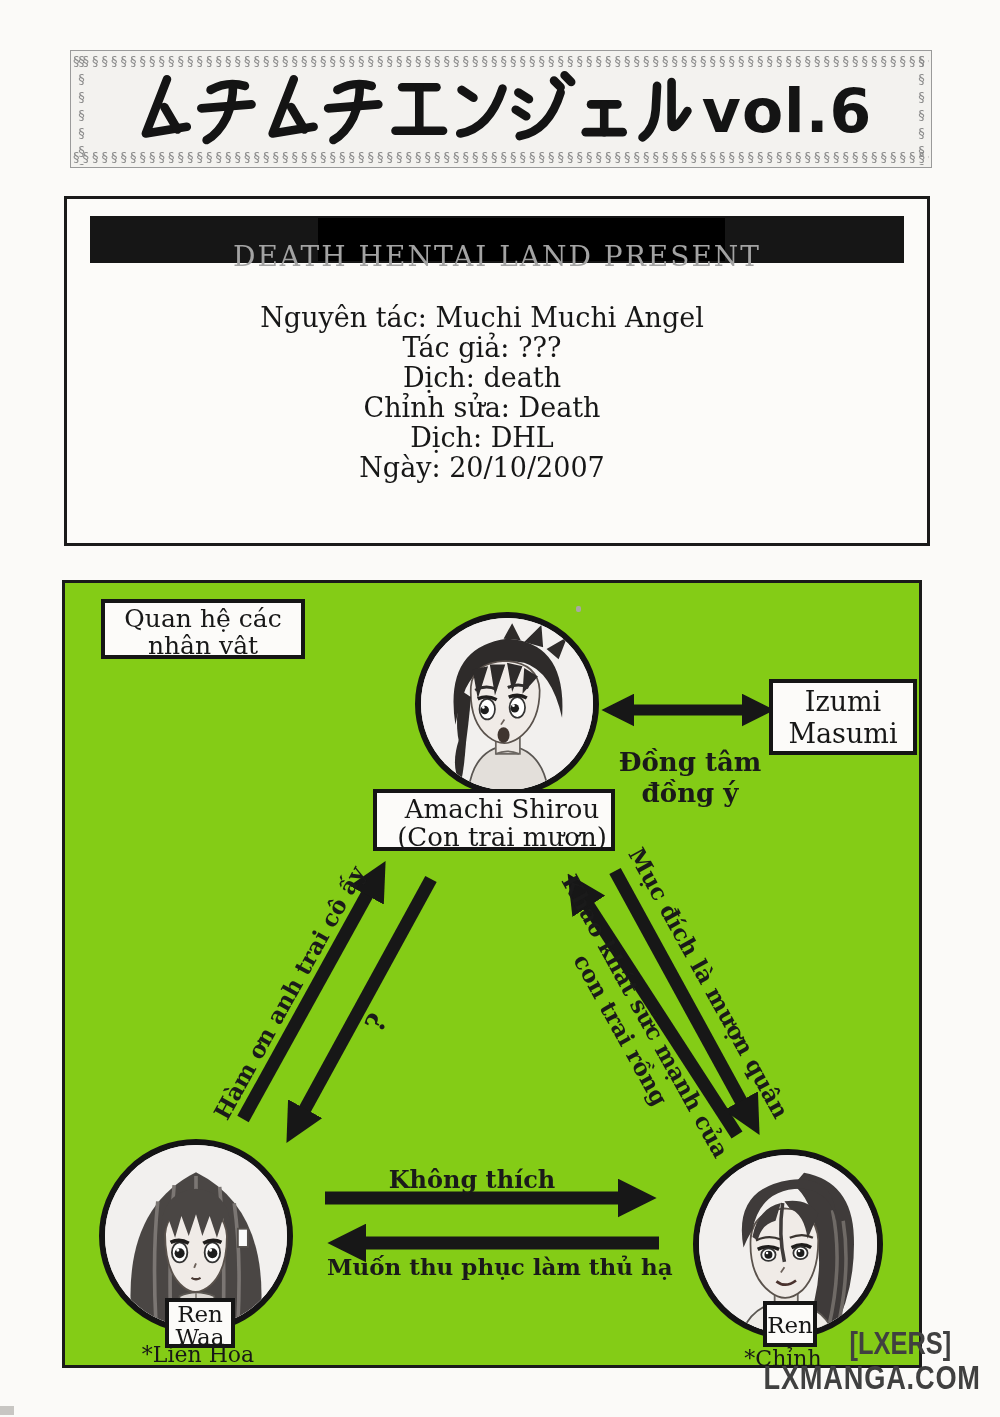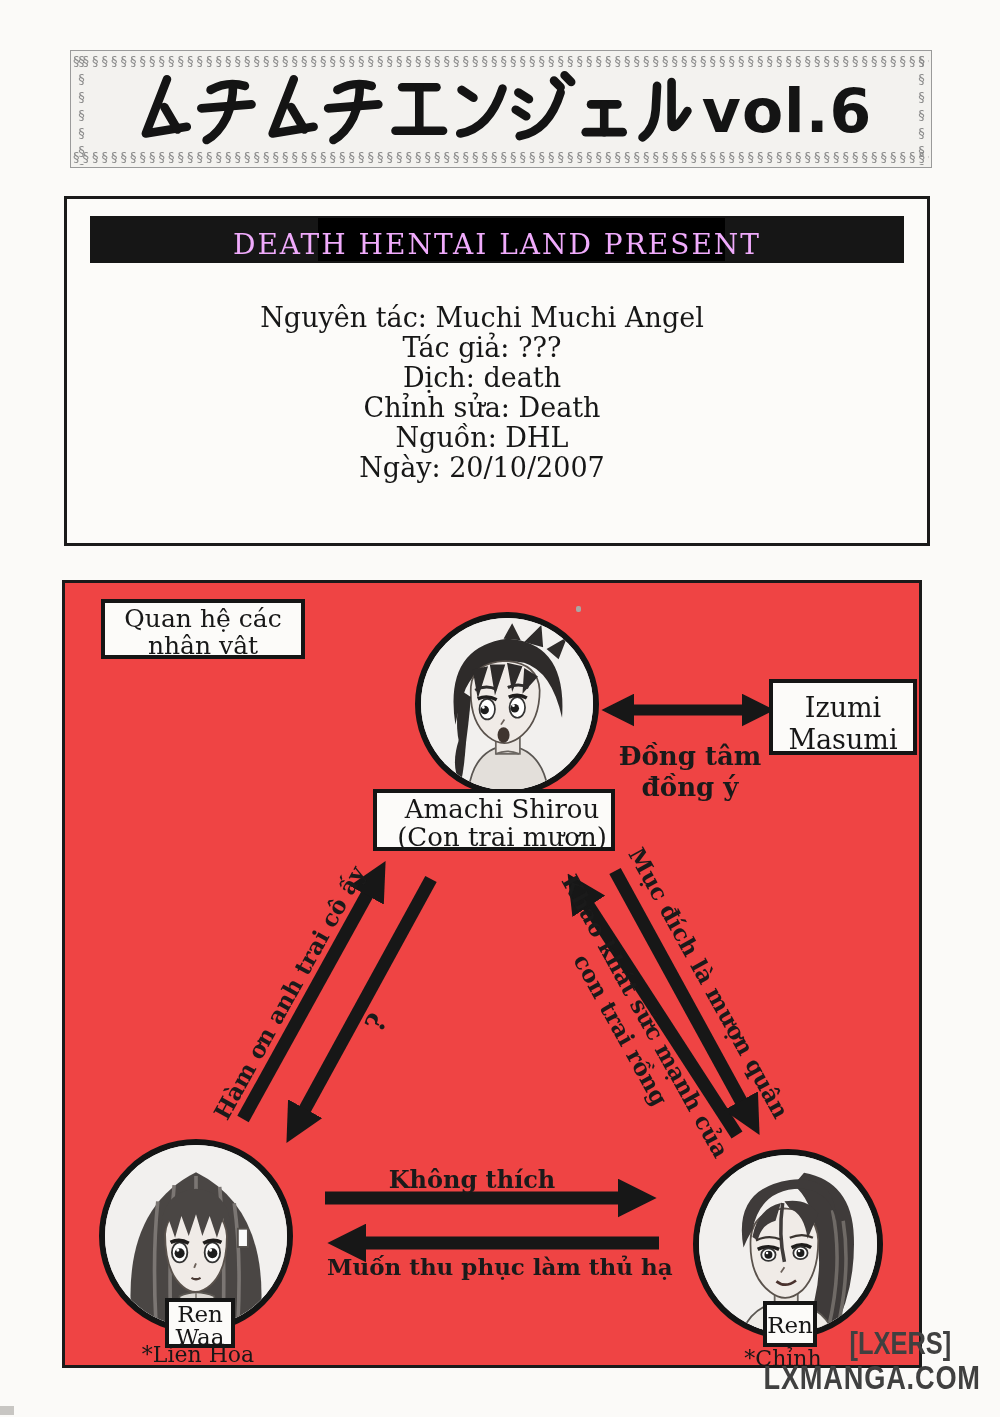--- a/index.html
+++ b/index.html
@@ -16,27 +16,27 @@
                  display:flex;align-items:center;justify-content:center;gap:4px;}
   .kana-svg{display:block;}
   .kana-svg path{stroke:#141414;stroke-width:13;fill:none;stroke-linecap:round;stroke-linejoin:round;}
   .title-latin{font-family:"DejaVu Sans",sans-serif;font-weight:700;font-size:60px;
                letter-spacing:1px;color:#141414;margin-bottom:0px;}
   
   .credits-box{position:absolute;left:64px;top:196px;width:866px;height:350px;
                border:3px solid #1a1a1a;background:#fcfbf9;box-sizing:border-box;}
   .banner{position:absolute;left:23px;top:17px;right:23px;height:47px;background:#161616;}
   .banner-core{position:absolute;left:28%;top:2px;bottom:2px;width:50%;background:#000;}
-  .banner-text{position:absolute;left:0;right:0;top:12px;text-align:center;color:#f0abfc;
+  .banner-text{position:absolute;left:0;right:0;top:24px;text-align:center;color:#a3a3a3;
                font-size:28px;letter-spacing:2px;}
   .credit-lines{position:absolute;left:0;right:30px;top:104px;text-align:center;
                 font-size:27px;line-height:30px;}
   
   .diagram-box{position:absolute;left:62px;top:580px;width:860px;height:788px;
-               border:3px solid #1a1a1a;background:#ef4444;box-sizing:border-box;}
+               border:3px solid #1a1a1a;background:#84cc16;box-sizing:border-box;}
   .nbox{position:absolute;border:4px solid #151515;background:#fcfbf9;text-align:center;
         box-sizing:border-box;z-index:5;}
   .note{position:absolute;font-size:22px;text-align:center;z-index:5;}
   .rlabel{position:absolute;font-weight:700;color:#1a1a1a;text-align:center;
           white-space:nowrap;z-index:4;}
   .pcircle{position:absolute;border-radius:50%;border:6px solid #141414;overflow:hidden;
            background:#f1efec;box-sizing:border-box;z-index:3;}
   .pcircle svg{display:block;width:100%;height:100%;}
   .arrow-layer{position:absolute;left:0;top:0;z-index:2;}
   .arrow-layer line{stroke:#171717;}
@@ -120,21 +120,21 @@
   <div class="credits-box">
     <div class="banner">
       <div class="banner-core"></div>
       <div class="banner-text">DEATH HENTAI LAND PRESENT</div>
     </div>
     <div class="credit-lines">
       <div>Nguyên tác: Muchi Muchi Angel</div>
       <div>Tác giả: ???</div>
       <div>Dịch: death</div>
       <div>Chỉnh sửa: Death</div>
-      <div>Nguồn: DHL</div>
+      <div>Dịch: DHL</div>
       <div>Ngày: 20/10/2007</div>
     </div>
   </div>
 
   <div class="diagram-box">
 
     <svg class="arrow-layer" width="854" height="782" viewBox="0 0 854 782">
       <defs>
         <marker id="ah" viewBox="0 0 10 10" refX="6.5" refY="5" markerWidth="3" markerHeight="3" orient="auto-start-reverse">
           <path d="M0 0 L10 5 L0 10 z" fill="#171717"></path>
@@ -179,26 +179,26 @@
         <ellipse cx="96" cy="136" rx="7" ry="9" fill="#40352f"></ellipse>
         <path d="M87 158 Q100 152 114 158" stroke="#6b6661" stroke-width="2" fill="none"></path>
       </svg>
     </div>
 
     <div class="nbox" style="left:308px;top:206px;width:242px;height:62px;font-size:26px;line-height:28px;padding-top:2px;padding-left:16px;">
       <div>Amachi Shirou</div>
       <div>(Con trai mượn)</div>
     </div>
 
-    <div class="nbox" style="left:704px;top:96px;width:148px;height:76px;font-size:27px;line-height:32px;padding-top:9px;">
+    <div class="nbox" style="left:704px;top:96px;width:148px;height:76px;font-size:27px;line-height:32px;padding-top:3px;">
       <div>Izumi</div>
       <div>Masumi</div>
     </div>
 
-    <div class="rlabel" style="left:535px;top:158px;width:180px;font-size:26px;line-height:31px;">
+    <div class="rlabel" style="left:535px;top:164px;width:180px;font-size:26px;line-height:31px;">
       <div>Đồng tâm</div>
       <div>đồng ý</div>
     </div>
 
     <div class="rlabel" style="left:44px;top:396px;width:360px;font-size:23px;transform:rotate(-61deg);">Hàm ơn anh trai cô ấy</div>
     <div class="rlabel" style="left:296px;top:424px;width:30px;font-size:27px;transform:rotate(-61deg);">?</div>
     <div class="rlabel" style="left:493px;top:384px;width:300px;font-size:23px;transform:rotate(61deg);">Mục đích là mượn quân</div>
     <div class="rlabel" style="left:408px;top:412px;width:320px;font-size:23px;line-height:28px;transform:rotate(61deg);">
       <div>Khao khát sức mạnh của</div>
       <div>con trai rồng</div>

